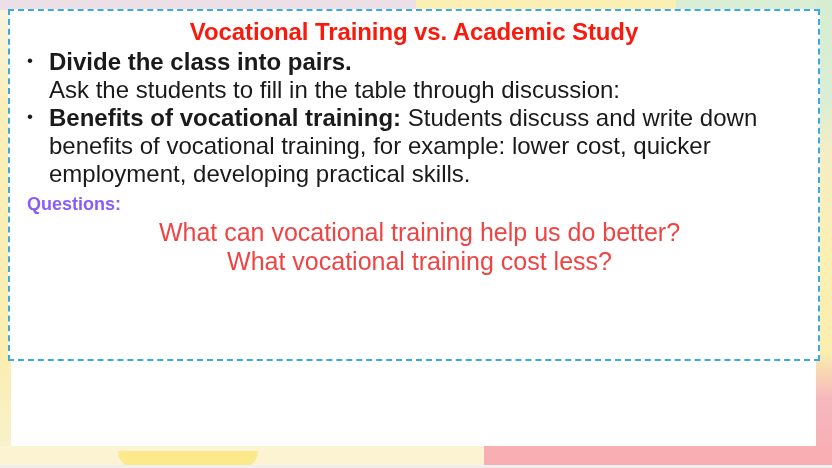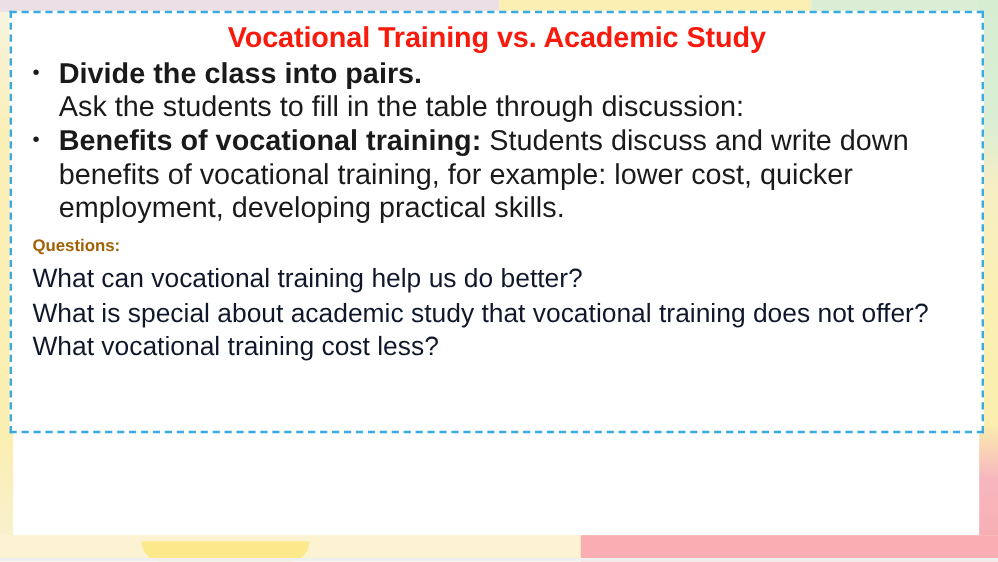--- a/index.html
+++ b/index.html
@@ -145,33 +145,34 @@
     font-size: 17px;
     color: #1a1a1a;
   }
   li.bullet-item.no-marker::before { content: ""; }
 
   .b-lead {
     font-weight: bold;
   }
 
   .questions-heading {
-    color: #a16207;
+    color: #8b5cf6;
     font-weight: bold;
-    font-size: 14px;
+    font-size: 18px;
     line-height: 28px;
     padding-left: 11px;
     margin-top: 2px;
   }
 
   .question-line {
-    font-size: 22px;
+    font-size: 25px;
     line-height: 28.5px;
-    color: #0f172a;
+    color: #ef4444;
     padding-left: 11px;
+    text-align: center;
   }
 </style>
 </head>
 <body>
 
 <div id="slide-bg">
   <div class="band-top band-top-left"></div>
   <div class="band-top band-top-mid"></div>
   <div class="band-top band-top-right"></div>
   <div class="strip-left"></div>
@@ -200,17 +201,16 @@
       <span class="b-lead">Benefits of vocational training:</span><span> Students discuss and write down benefits of vocational training, for example: lower cost, quicker employment, developing practical skills.</span>
     </li>
 
 
   </ul>
 
   <div class="questions-heading">Questions:</div>
 
   <div>
     <div class="question-line">What can vocational training help us do better?</div>
-    <div class="question-line">What is special about academic study that vocational training does not offer?</div>
     <div class="question-line">What vocational training cost less?</div>
   </div>
 
 </div>
 
 </body></html>

